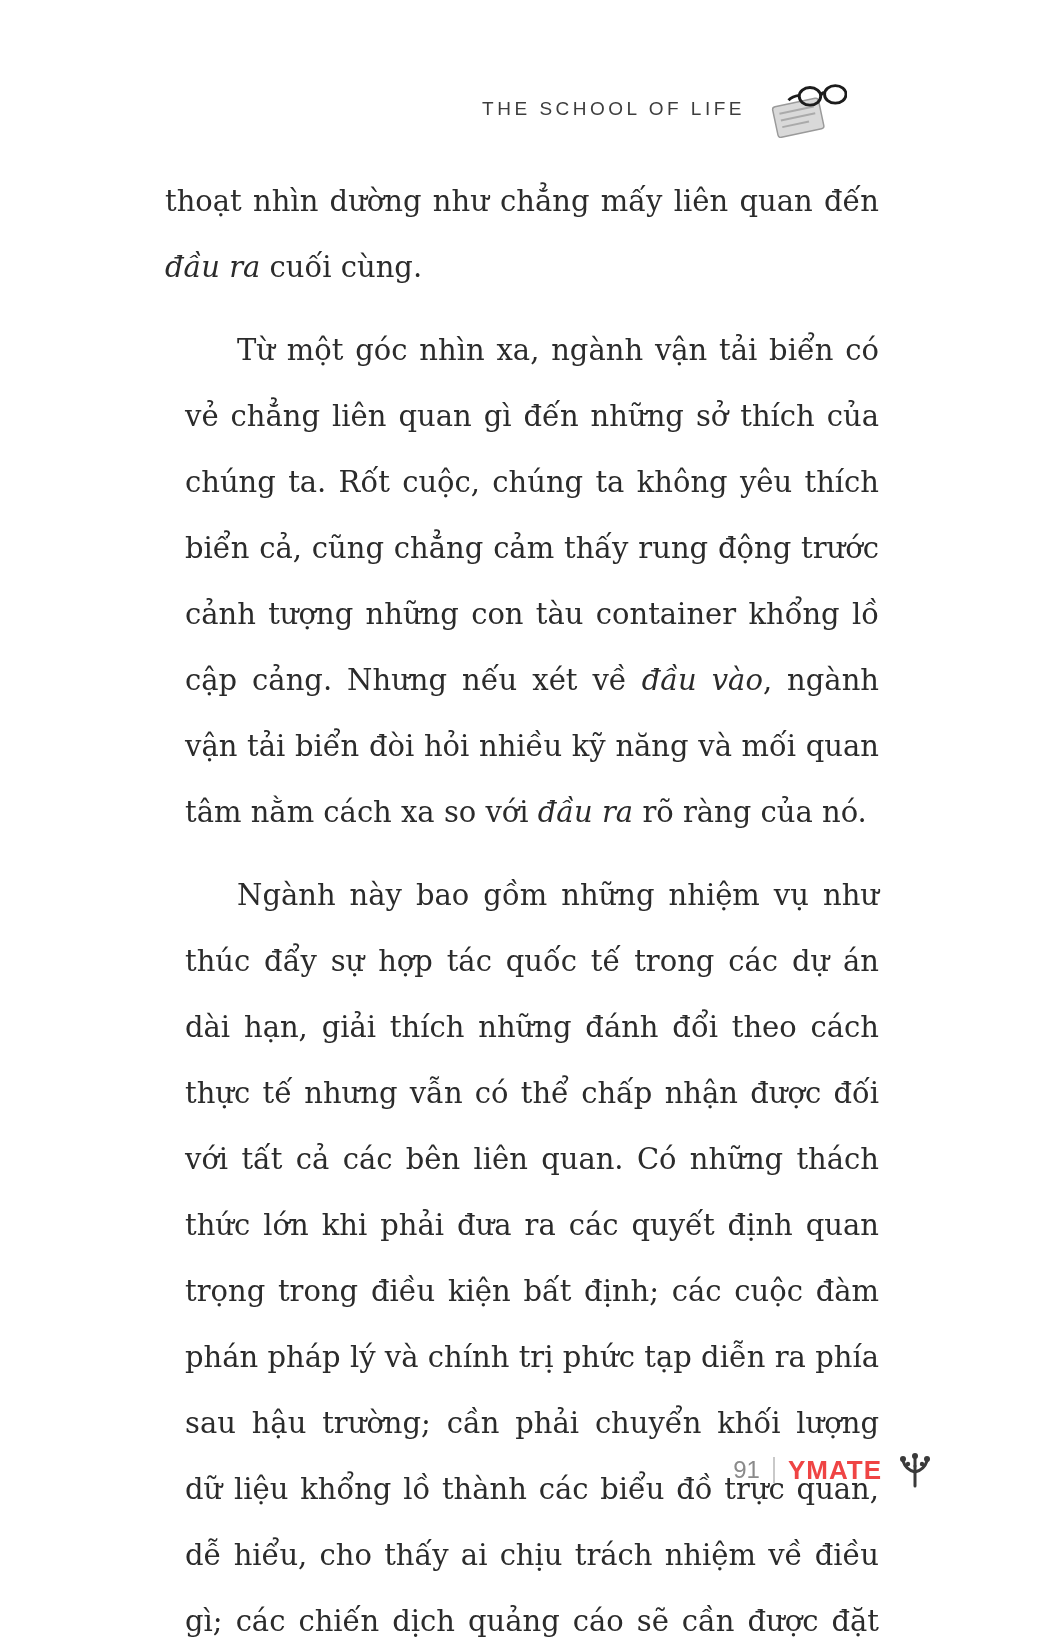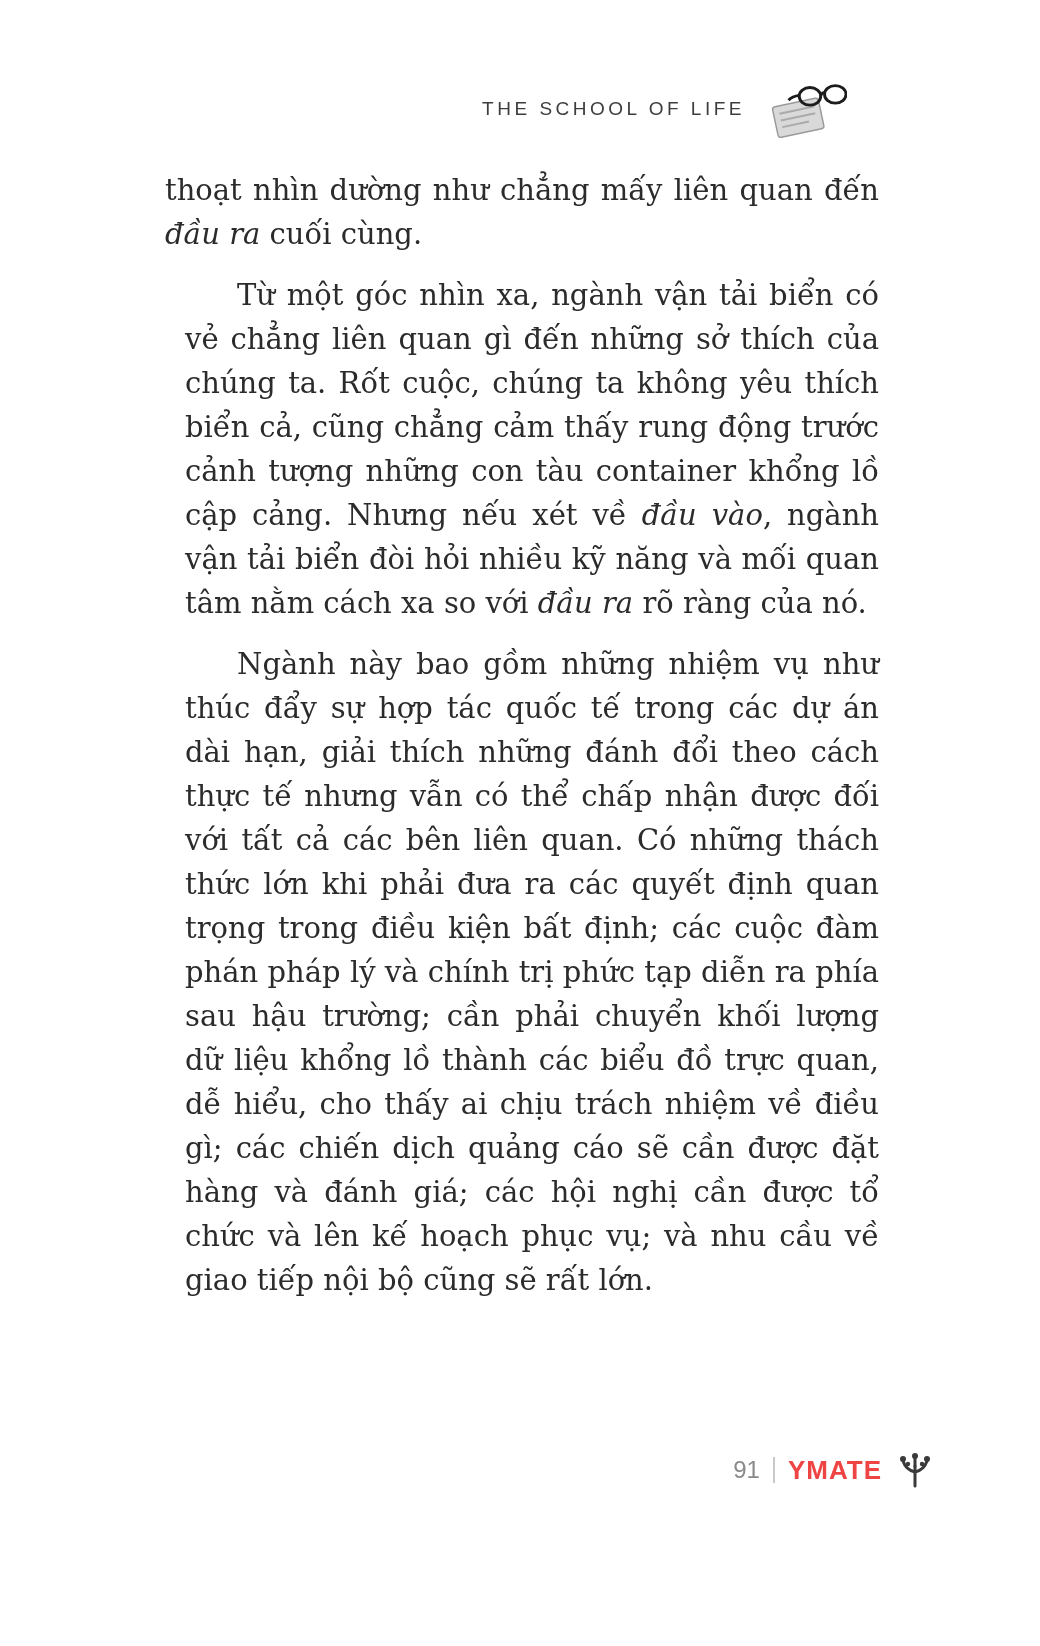--- a/index.html
+++ b/index.html
@@ -40,21 +40,21 @@
   
   .body-text {
     position: absolute;
     top: 168px;
     left: 165px;
     width: 714px;
   }
   .para {
     margin: 0 0 17px 0;
     font-size: 29px;
-    line-height: 44px;
+    line-height: 66px;
     text-align: justify;
     color: #2b2b2b;
   }
   .para.indent { text-indent: 52px; margin-left: 20px; }
   .para em { font-style: italic; }
 
   
   .footer {
     position: absolute;
     top: 1447px;

